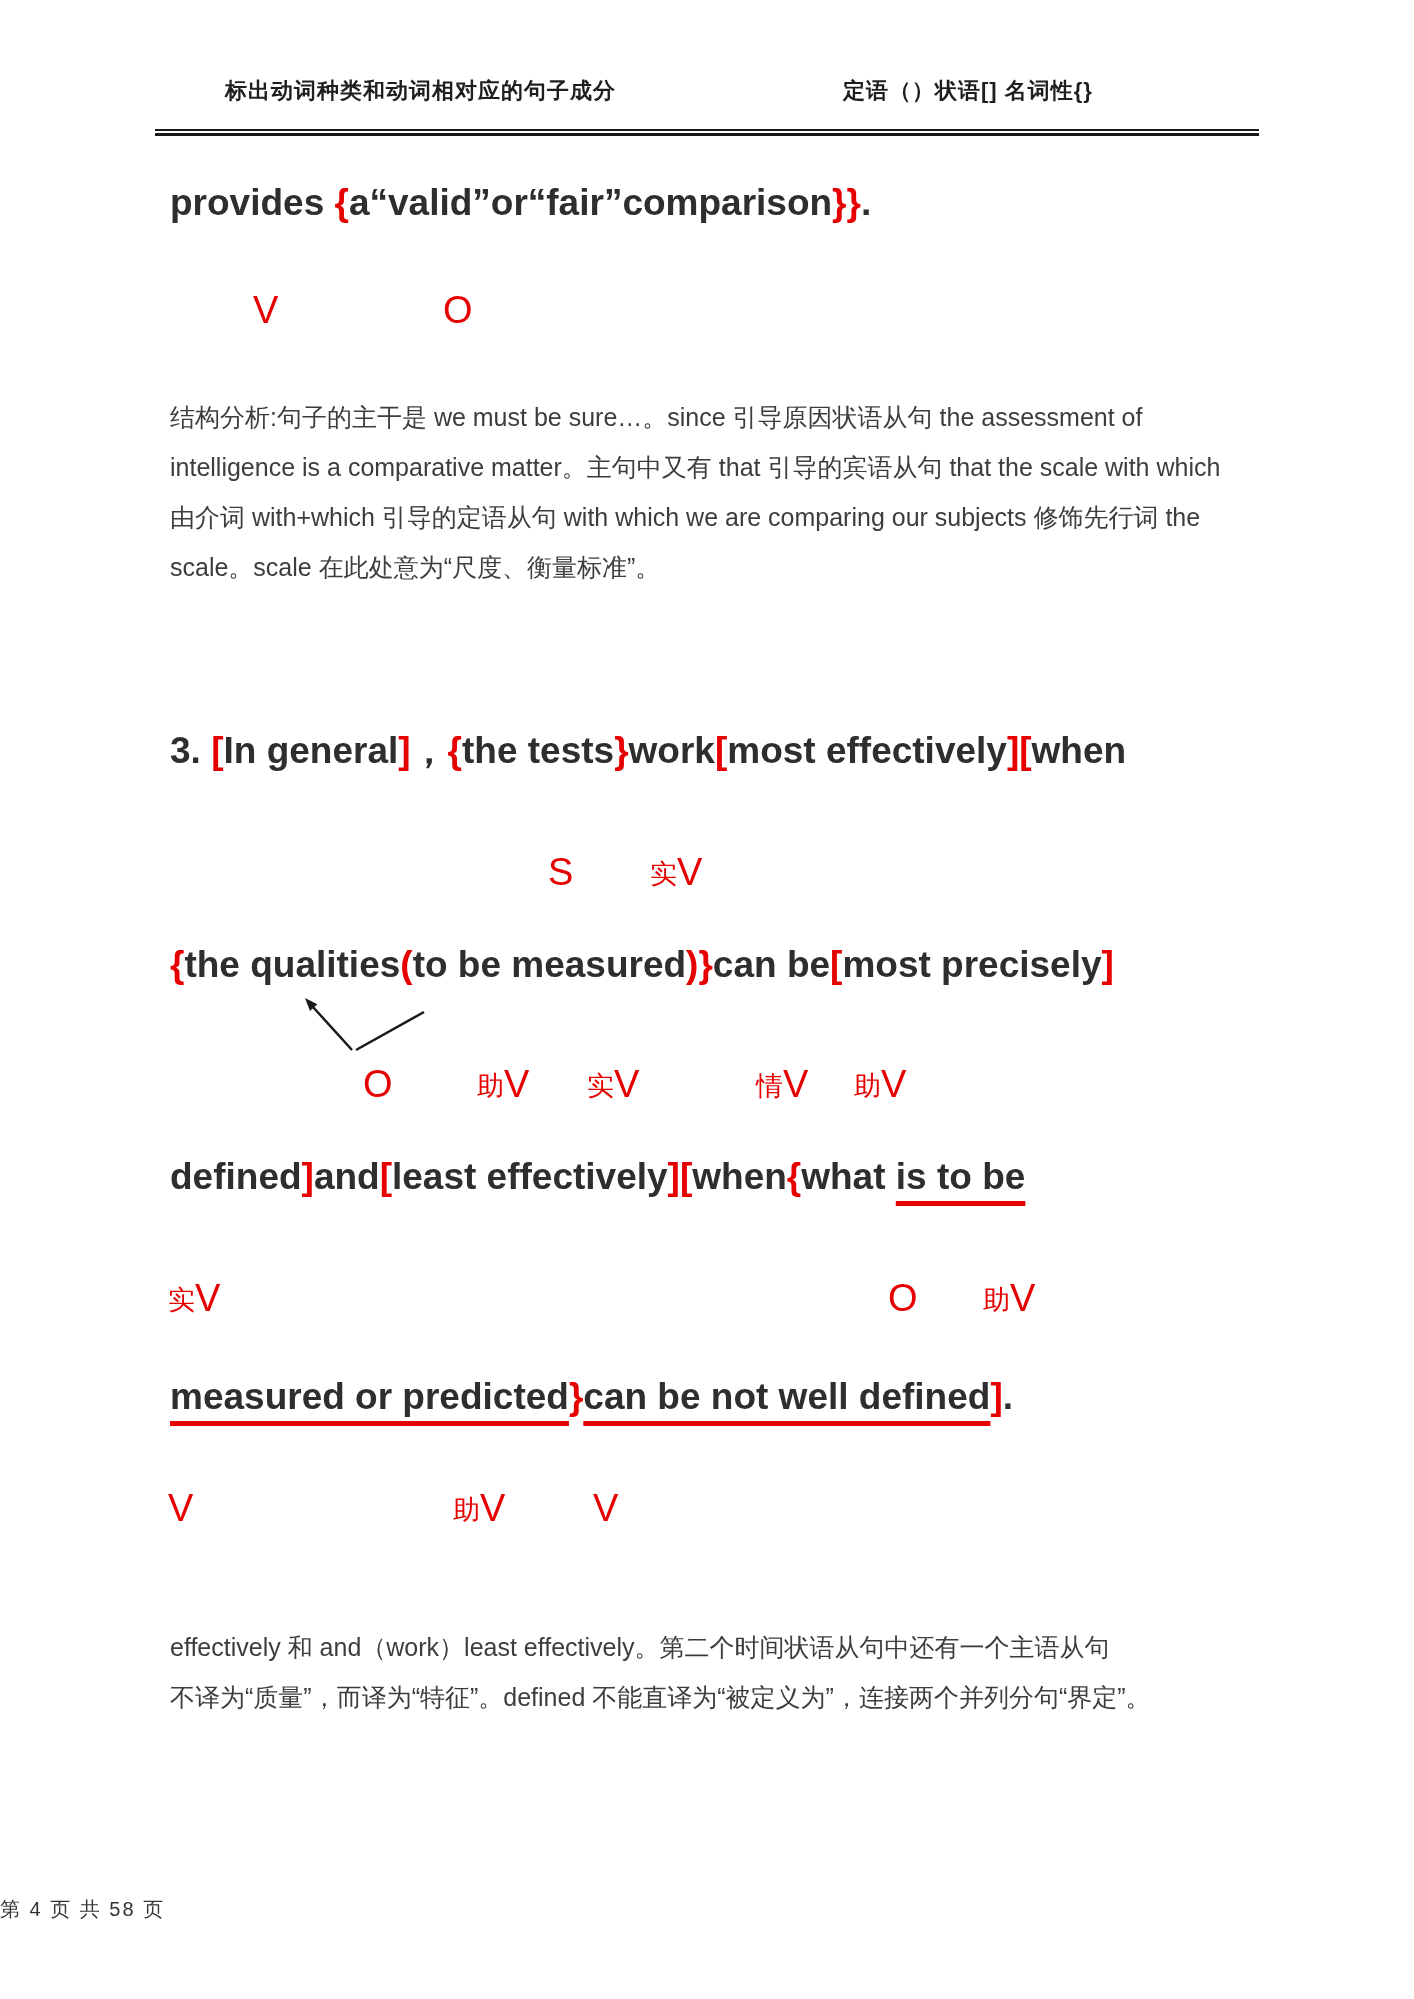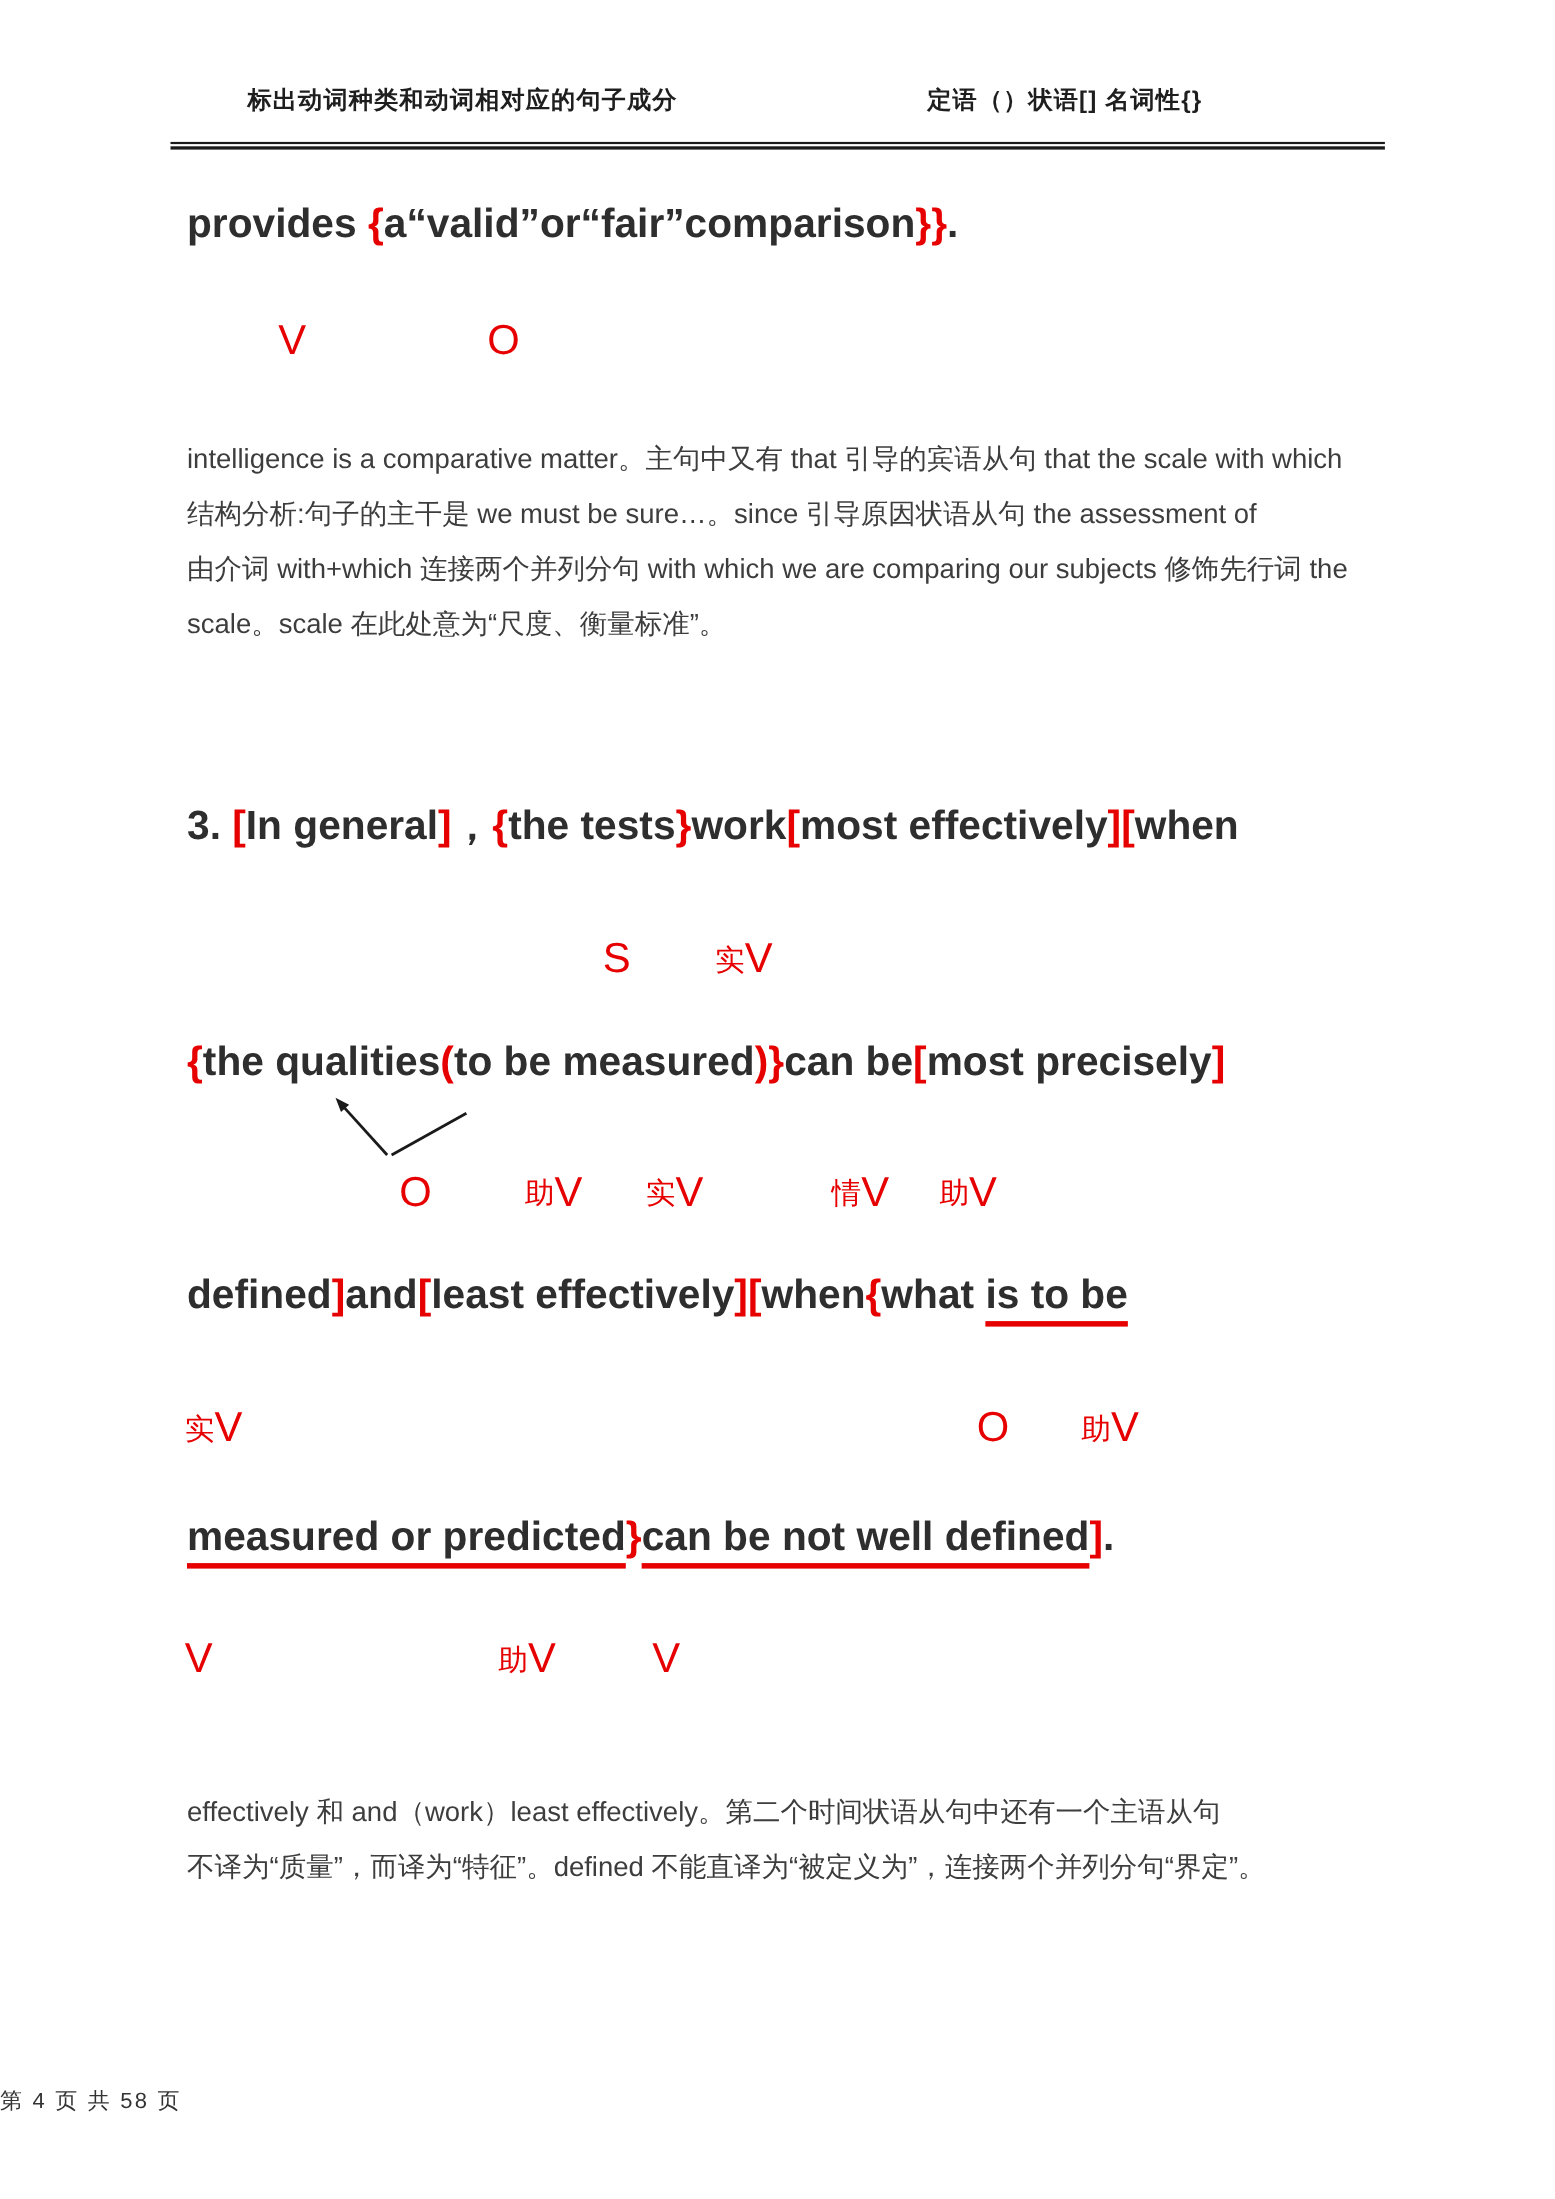--- a/index.html
+++ b/index.html
@@ -65,23 +65,23 @@
   </div>
 
   <div class="abs big" style="left:170px;top:182px"><span class="blk">provides </span><span class="red">{</span><span class="blk">a“valid”or“fair”comparison</span><span class="red">}}</span><span class="blk">.</span></div>
 
   <div class="abs lblrow" style="top:288px">
     <span class="lbl" style="left:253px"><span class="zh"></span><span>V</span></span>
     <span class="lbl" style="left:443px"><span class="zh"></span><span>O</span></span>
   </div>
 
   <div class="abs para" style="left:170px;top:392px;width:1085px">
+    <div>结构分析:句子的主干是 we must be sure…。since 引导原因状语从句 the assessment of</div>
     <div>intelligence is a comparative matter。主句中又有 that 引导的宾语从句 that the scale with which</div>
-    <div>结构分析:句子的主干是 we must be sure…。since 引导原因状语从句 the assessment of</div>
-    <div>由介词 with+which 连接两个并列分句 with which we are comparing our subjects 修饰先行词 the</div>
+    <div>由介词 with+which 引导的定语从句 with which we are comparing our subjects 修饰先行词 the</div>
     <div>scale。scale 在此处意为“尺度、衡量标准”。</div>
   </div>
 
   <div class="abs big" style="left:170px;top:726px"><span class="blk">3. </span><span class="red">[</span><span class="blk">In general</span><span class="red">]</span><span class="blk">，</span><span class="red">{</span><span class="blk">the tests</span><span class="red">}</span><span class="blk">work</span><span class="red">[</span><span class="blk">most effectively</span><span class="red">][</span><span class="blk">when</span></div>
 
   <div class="abs lblrow" style="top:850px">
     <span class="lbl" style="left:548px"><span class="zh"></span><span>S</span></span>
     <span class="lbl" style="left:650px"><span class="zh">实</span><span>V</span></span>
   </div>
 

